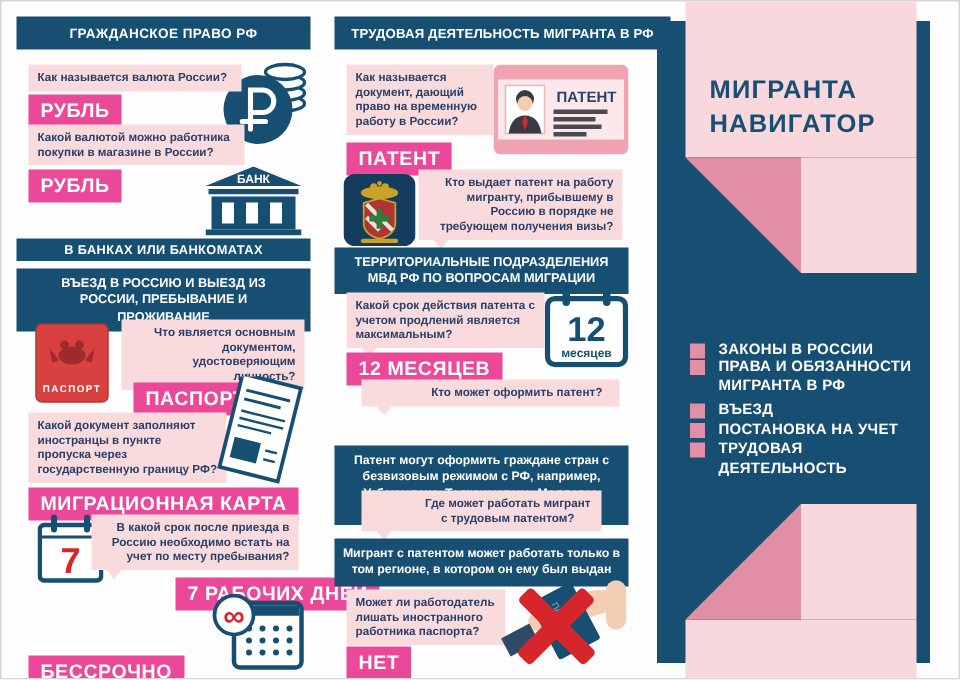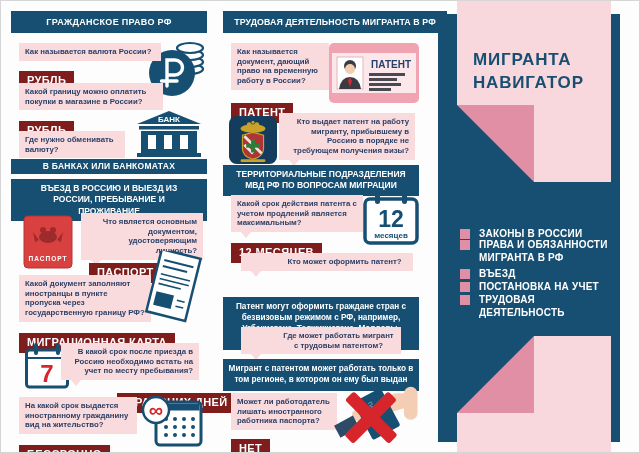--- a/index.html
+++ b/index.html
@@ -6,22 +6,22 @@
   .page{position:relative;width:640px;height:453px;background:#fdfdfd;border:1px solid #d6d6d6;
         box-sizing:border-box;overflow:hidden;font-family:"Liberation Sans","DejaVu Sans",sans-serif;}
   
   .q{position:absolute;background:#f9dbde;color:#2a3f66;font-weight:bold;font-size:7.8px;
      line-height:1.25;padding:4px 6px;box-sizing:border-box;}
   .q .tail{position:absolute;bottom:-6px;left:10px;width:0;height:0;
      border-left:5px solid transparent;border-right:5px solid transparent;border-top:6px solid #f9dbde;}
   .right{text-align:right;}
   .center{text-align:center;padding-left:41px;}
   
-  .chip{position:absolute;background:#7f1d1d;color:#fff;font-weight:bold;font-size:11px;
-        line-height:1;padding:4px 8px 5px;letter-spacing:.4px;white-space:nowrap;margin-top:8px;}
+  .chip{position:absolute;background:#ec4899;color:#fff;font-weight:bold;font-size:13px;
+        line-height:1;padding:4px 8px 5px;letter-spacing:.4px;white-space:nowrap;}
   .bar{position:absolute;background:#174f73;color:#fff;font-weight:bold;text-align:center;box-sizing:border-box;}
   .h1{font-size:9px;letter-spacing:.3px;padding:6px 4px;}
   .h1m{font-size:8.8px;letter-spacing:.1px;padding:6px 4px;}
   .h2{font-size:8.5px;padding:4px 14px;line-height:1.35;}
   .navybox{position:absolute;background:#174f73;color:#fff;font-weight:bold;font-size:8.2px;
            line-height:1.32;text-align:center;padding:5px 3px;box-sizing:border-box;}
   
   .cover-bg{position:absolute;background:#174f73;}
   .ribbon{position:absolute;background:#f8d8dc;}
   .fold{position:absolute;background:#e18fa4;}
@@ -56,40 +56,37 @@
       </g>
     </svg>
   </div>
 
   <div class="q" style="left:18px;top:42px;width:142px;">
     <span>Как называется валюта России?</span>
   </div>
   <div class="chip" style="left:18px;top:62px;">РУБЛЬ</div>
 
   <div class="q" style="left:18px;top:82px;width:144px;">
-    <span>Какой границу можно оплатить покупки в магазине в России?</span>
+    <span>Какой валютой можно работника покупки в магазине в России?</span>
   </div>
   <div class="chip" style="left:18px;top:112px;">РУБЛЬ</div>
 
   <div class="icon" style="left:136px;top:110px;width:64px;height:46px;">
     <svg viewBox="0 0 64 46">
       <polygon points="32,0 64,13 0,13" fill="#174f73"></polygon>
       <text x="32" y="11" font-size="8" fill="#ffffff" text-anchor="middle" font-weight="bold">БАНК</text>
       <rect x="2" y="15" width="60" height="3.5" fill="#174f73"></rect>
       <rect x="4" y="20" width="56" height="22" fill="#174f73"></rect>
       <rect x="11" y="24" width="8" height="14" fill="#fff"></rect>
         <rect x="27" y="24" width="8" height="14" fill="#fff"></rect>
         <rect x="43" y="24" width="8" height="14" fill="#fff"></rect>
       <rect x="0" y="42" width="64" height="4" fill="#174f73"></rect>
     </svg>
   </div>
 
-  <div class="q" style="left:18px;top:130px;width:106px;">
-    <span>Где нужно обменивать валюту?</span>
-  </div>
   <div class="bar" style="left:10px;top:158px;width:196px;height:15px;font-size:8.5px;line-height:15px;letter-spacing:.3px;">В БАНКАХ ИЛИ БАНКОМАТАХ</div>
 
   <div class="bar h2" style="left:10px;top:178px;width:196px;">ВЪЕЗД В РОССИЮ И ВЫЕЗД ИЗ РОССИИ, ПРЕБЫВАНИЕ И ПРОЖИВАНИЕ</div>
 
   <div class="icon" style="left:22px;top:214px;width:50px;height:54px;">
     <svg viewBox="0 0 50 54">
       <rect x="1" y="1" width="48" height="52" rx="4" fill="#d8413f" stroke="#b53434" stroke-width="1"></rect>
       <g fill="#9e2b2b">
         <circle cx="20" cy="15" r="3"></circle>
           <circle cx="30" cy="15" r="3"></circle>
@@ -138,23 +135,20 @@
       <line x1="1.5" y1="15" x2="42.5" y2="15" stroke="#174f73" stroke-width="2"></line>
       <text x="22" y="39" font-size="24" fill="#d6252b" text-anchor="middle" font-weight="bold">7</text>
     </svg>
   </div>
 
   <div class="q right" style="left:60px;top:342px;width:138px;">
     <span>В какой срок после приезда в Россию необходимо встать на учет по месту пребывания?</span><i class="tail"></i>
   </div>
   <div class="chip" style="left:116px;top:384px;">7 РАБОЧИХ ДНЕЙ</div>
 
-  <div class="q" style="left:18px;top:396px;width:118px;">
-    <span>На какой срок выдается иностранному гражданину вид на жительство?</span>
-  </div>
   <div class="chip" style="left:18px;top:436px;">БЕССРОЧНО</div>
 
   <div class="icon" style="left:140px;top:392px;width:62px;height:54px;">
     <svg viewBox="0 0 62 54">
       <rect x="15" y="9" width="45" height="43" rx="4" fill="#fff" stroke="#174f73" stroke-width="3"></rect>
       <rect x="16.5" y="10.5" width="42" height="7" fill="#174f73"></rect>
       <g fill="#174f73">
         <circle cx="25" cy="26" r="2"></circle>
           <circle cx="34" cy="26" r="2"></circle>
           <circle cx="43" cy="26" r="2"></circle>

